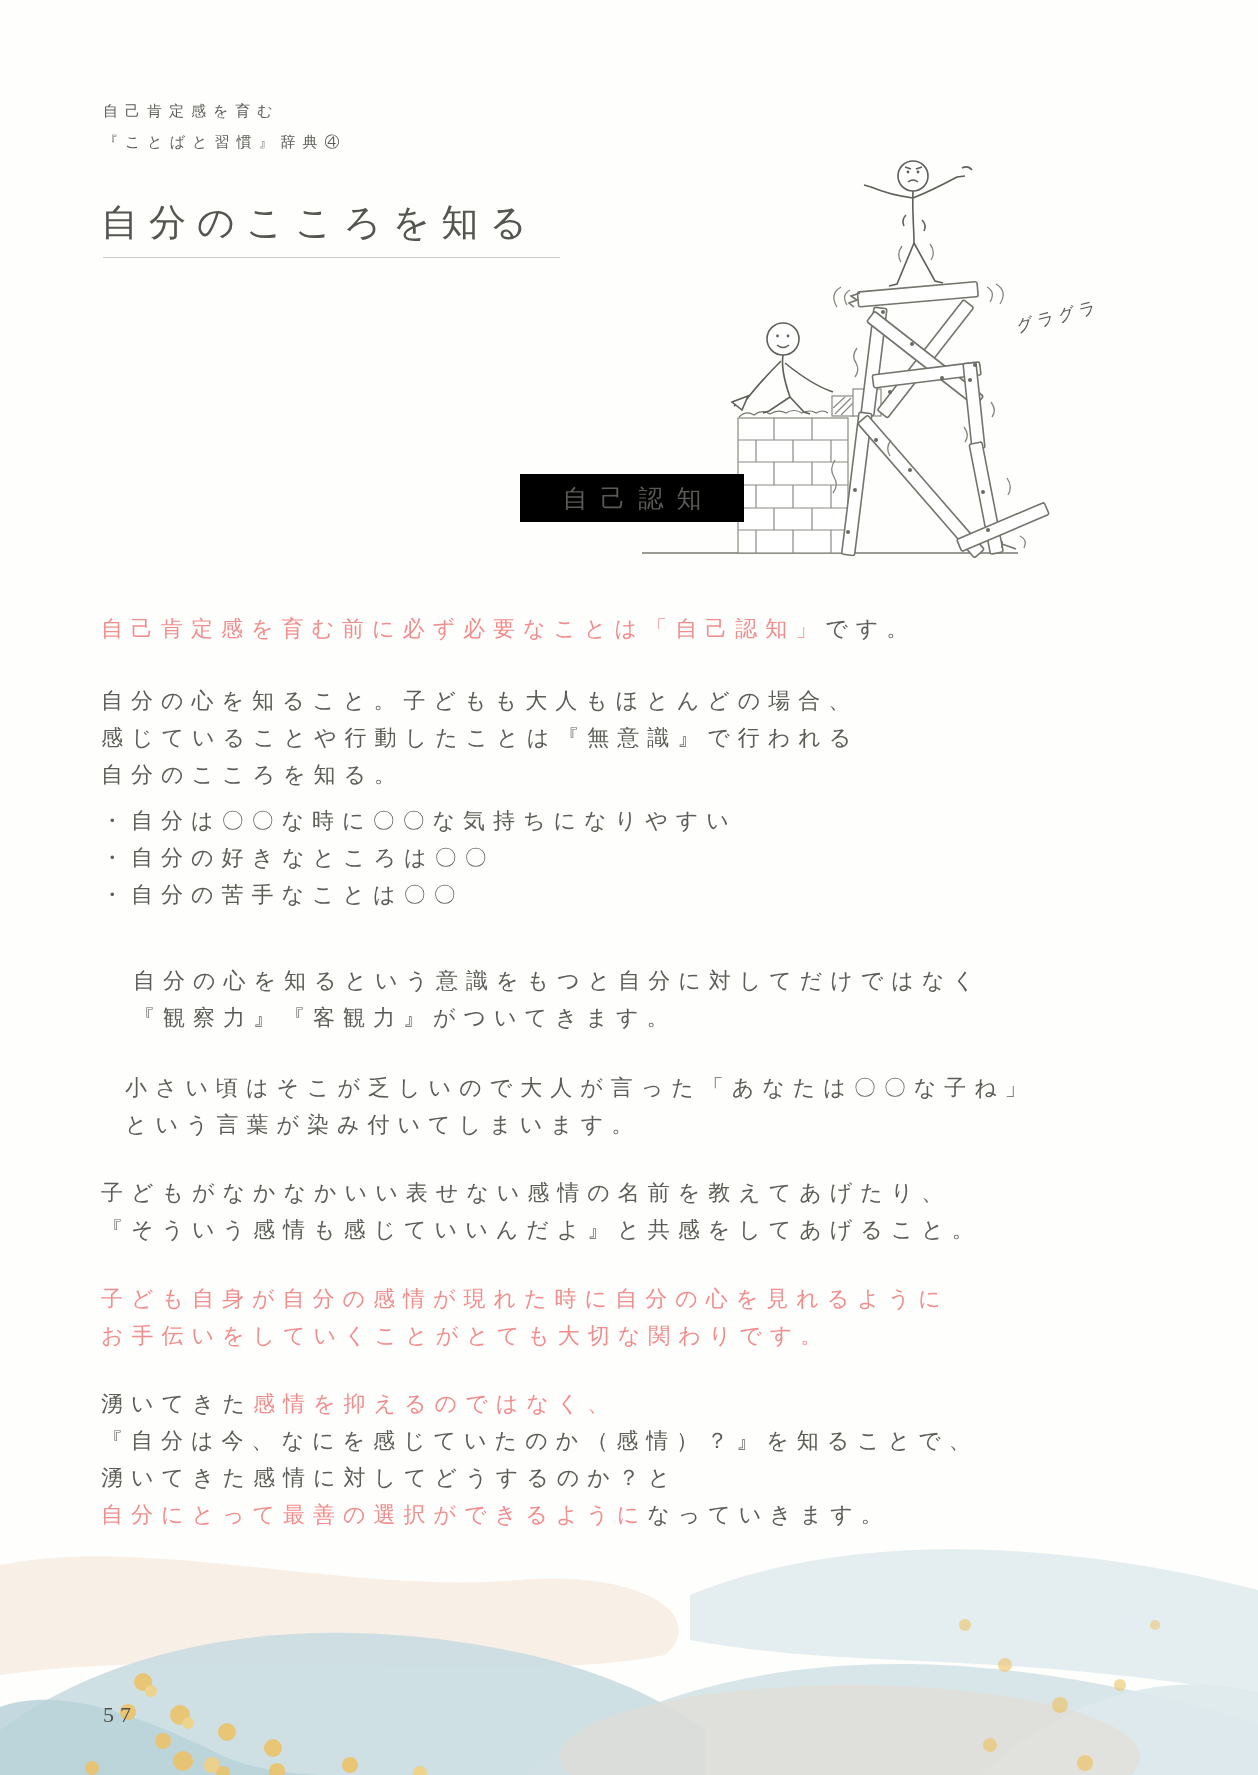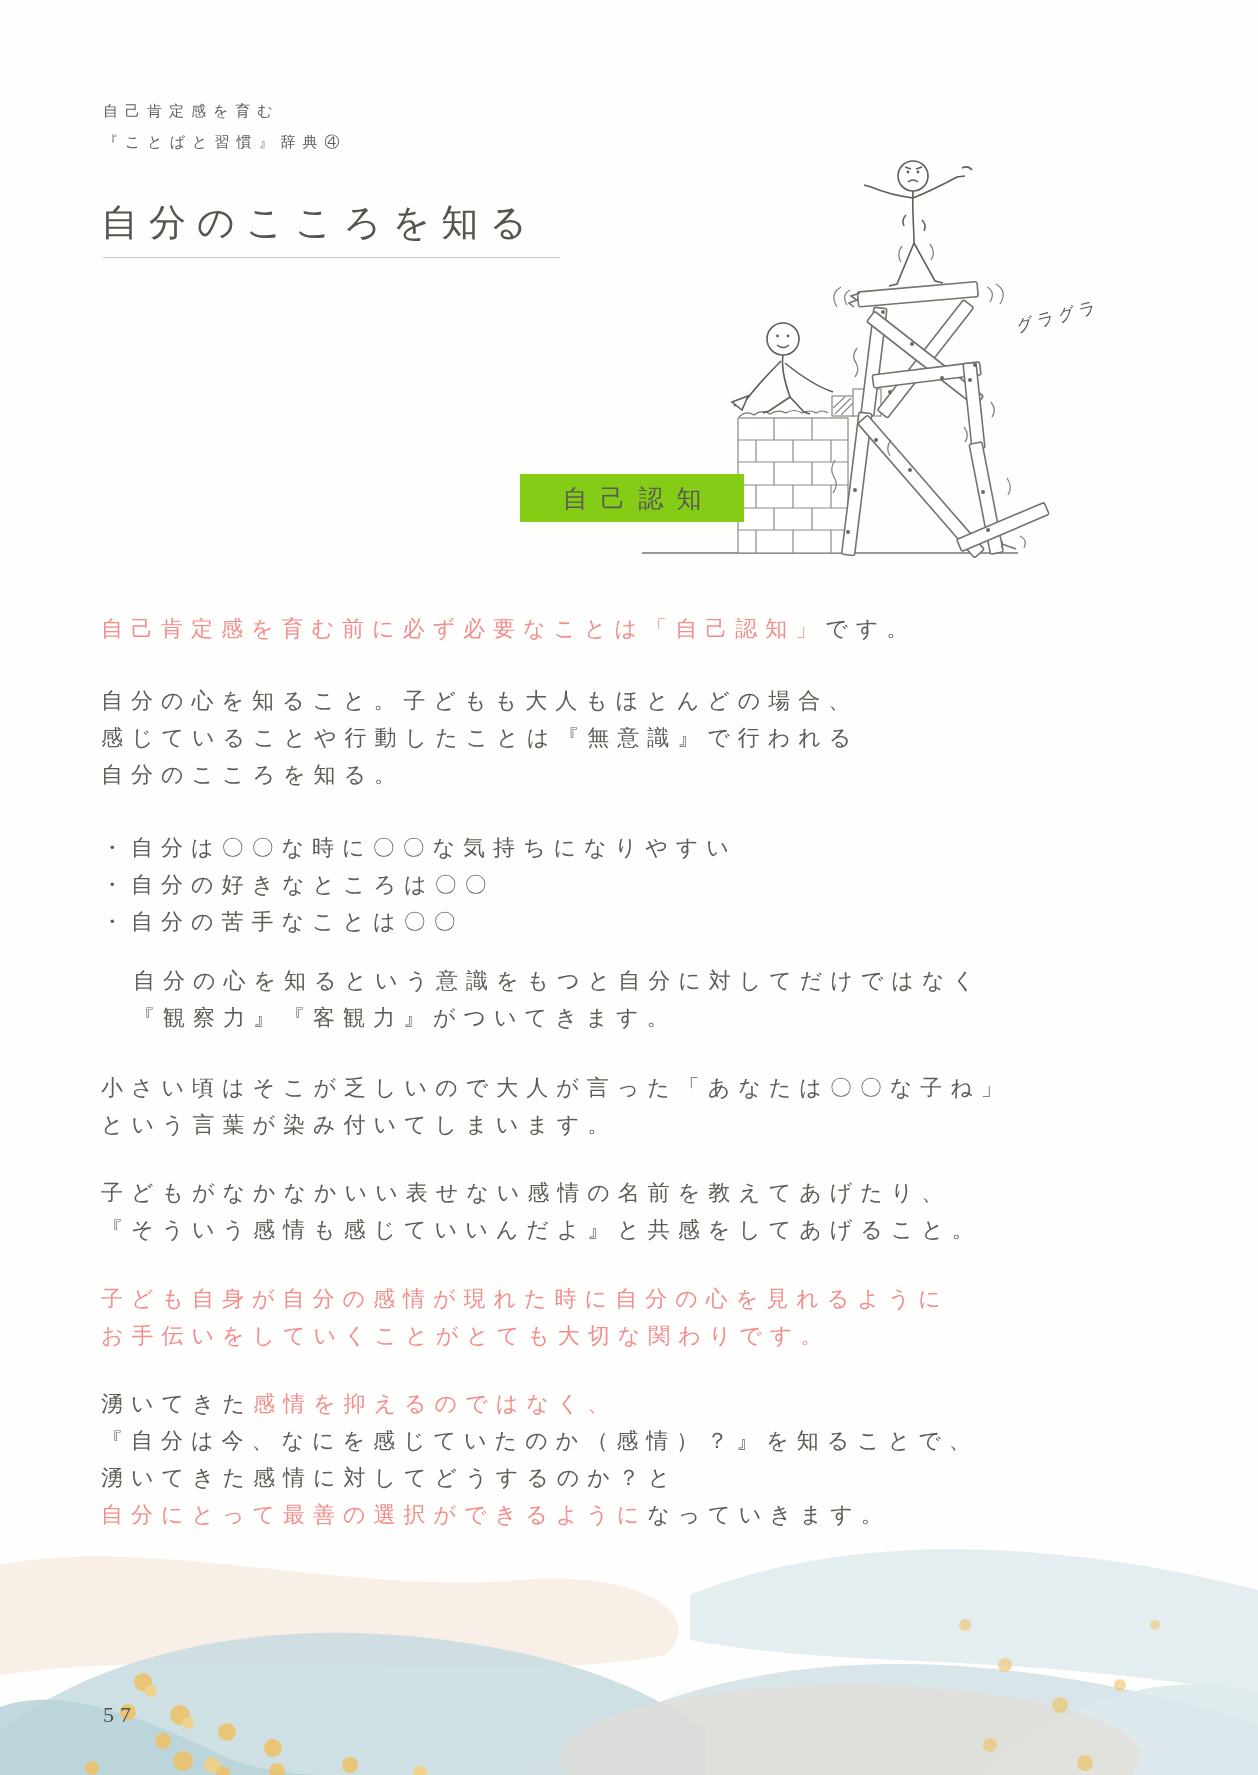--- a/index.html
+++ b/index.html
@@ -23,33 +23,33 @@
     position:absolute;left:101px;top:173px;
     font-size:37px;letter-spacing:11px;color:#54554e;
     white-space:nowrap;font-weight:normal;
   }
   .divider{
     position:absolute;left:103px;top:257px;width:457px;height:1px;background:#ccccc8;
   }
   .illustration{position:absolute;left:550px;top:140px;}
   .caption-box{
     position:absolute;left:520px;top:474px;width:224px;height:48px;
-    background:#84cc16;color:#5a5b54;
+    background:#000000;color:#5a5b54;
     font-size:25px;letter-spacing:13px;line-height:48px;text-align:center;
     text-indent:13px;white-space:nowrap;
   }
   .para{
     position:absolute;left:101px;
     font-size:22px;letter-spacing:8px;line-height:37px;color:var(--dark);
     white-space:nowrap;
   }
   .para .red{color:var(--red);}
   .para .dark{color:var(--dark);}
-  #p1{top:610px;} #p2{top:682px;} #p3{top:829px;} #p4{top:962px;margin-left:32px;}
-  #p5{top:1069px;} #p6{top:1174px;} #p7{top:1280px;} #p8{top:1385px;}
+  #p1{top:610px;} #p2{top:682px;} #p3{top:802px;} #p4{top:962px;margin-left:32px;}
+  #p5{top:1069px;margin-left:24px;} #p6{top:1174px;} #p7{top:1280px;} #p8{top:1385px;}
   .footer-art{position:absolute;left:0;bottom:0;}
   .page-number{
     position:absolute;left:103px;top:1676px;
     font-family:"Liberation Serif", serif;
     font-size:22px;letter-spacing:6px;color:#4f4f4c;margin-top:26px;
   }
 </style>
 </head>
 <body>
 

